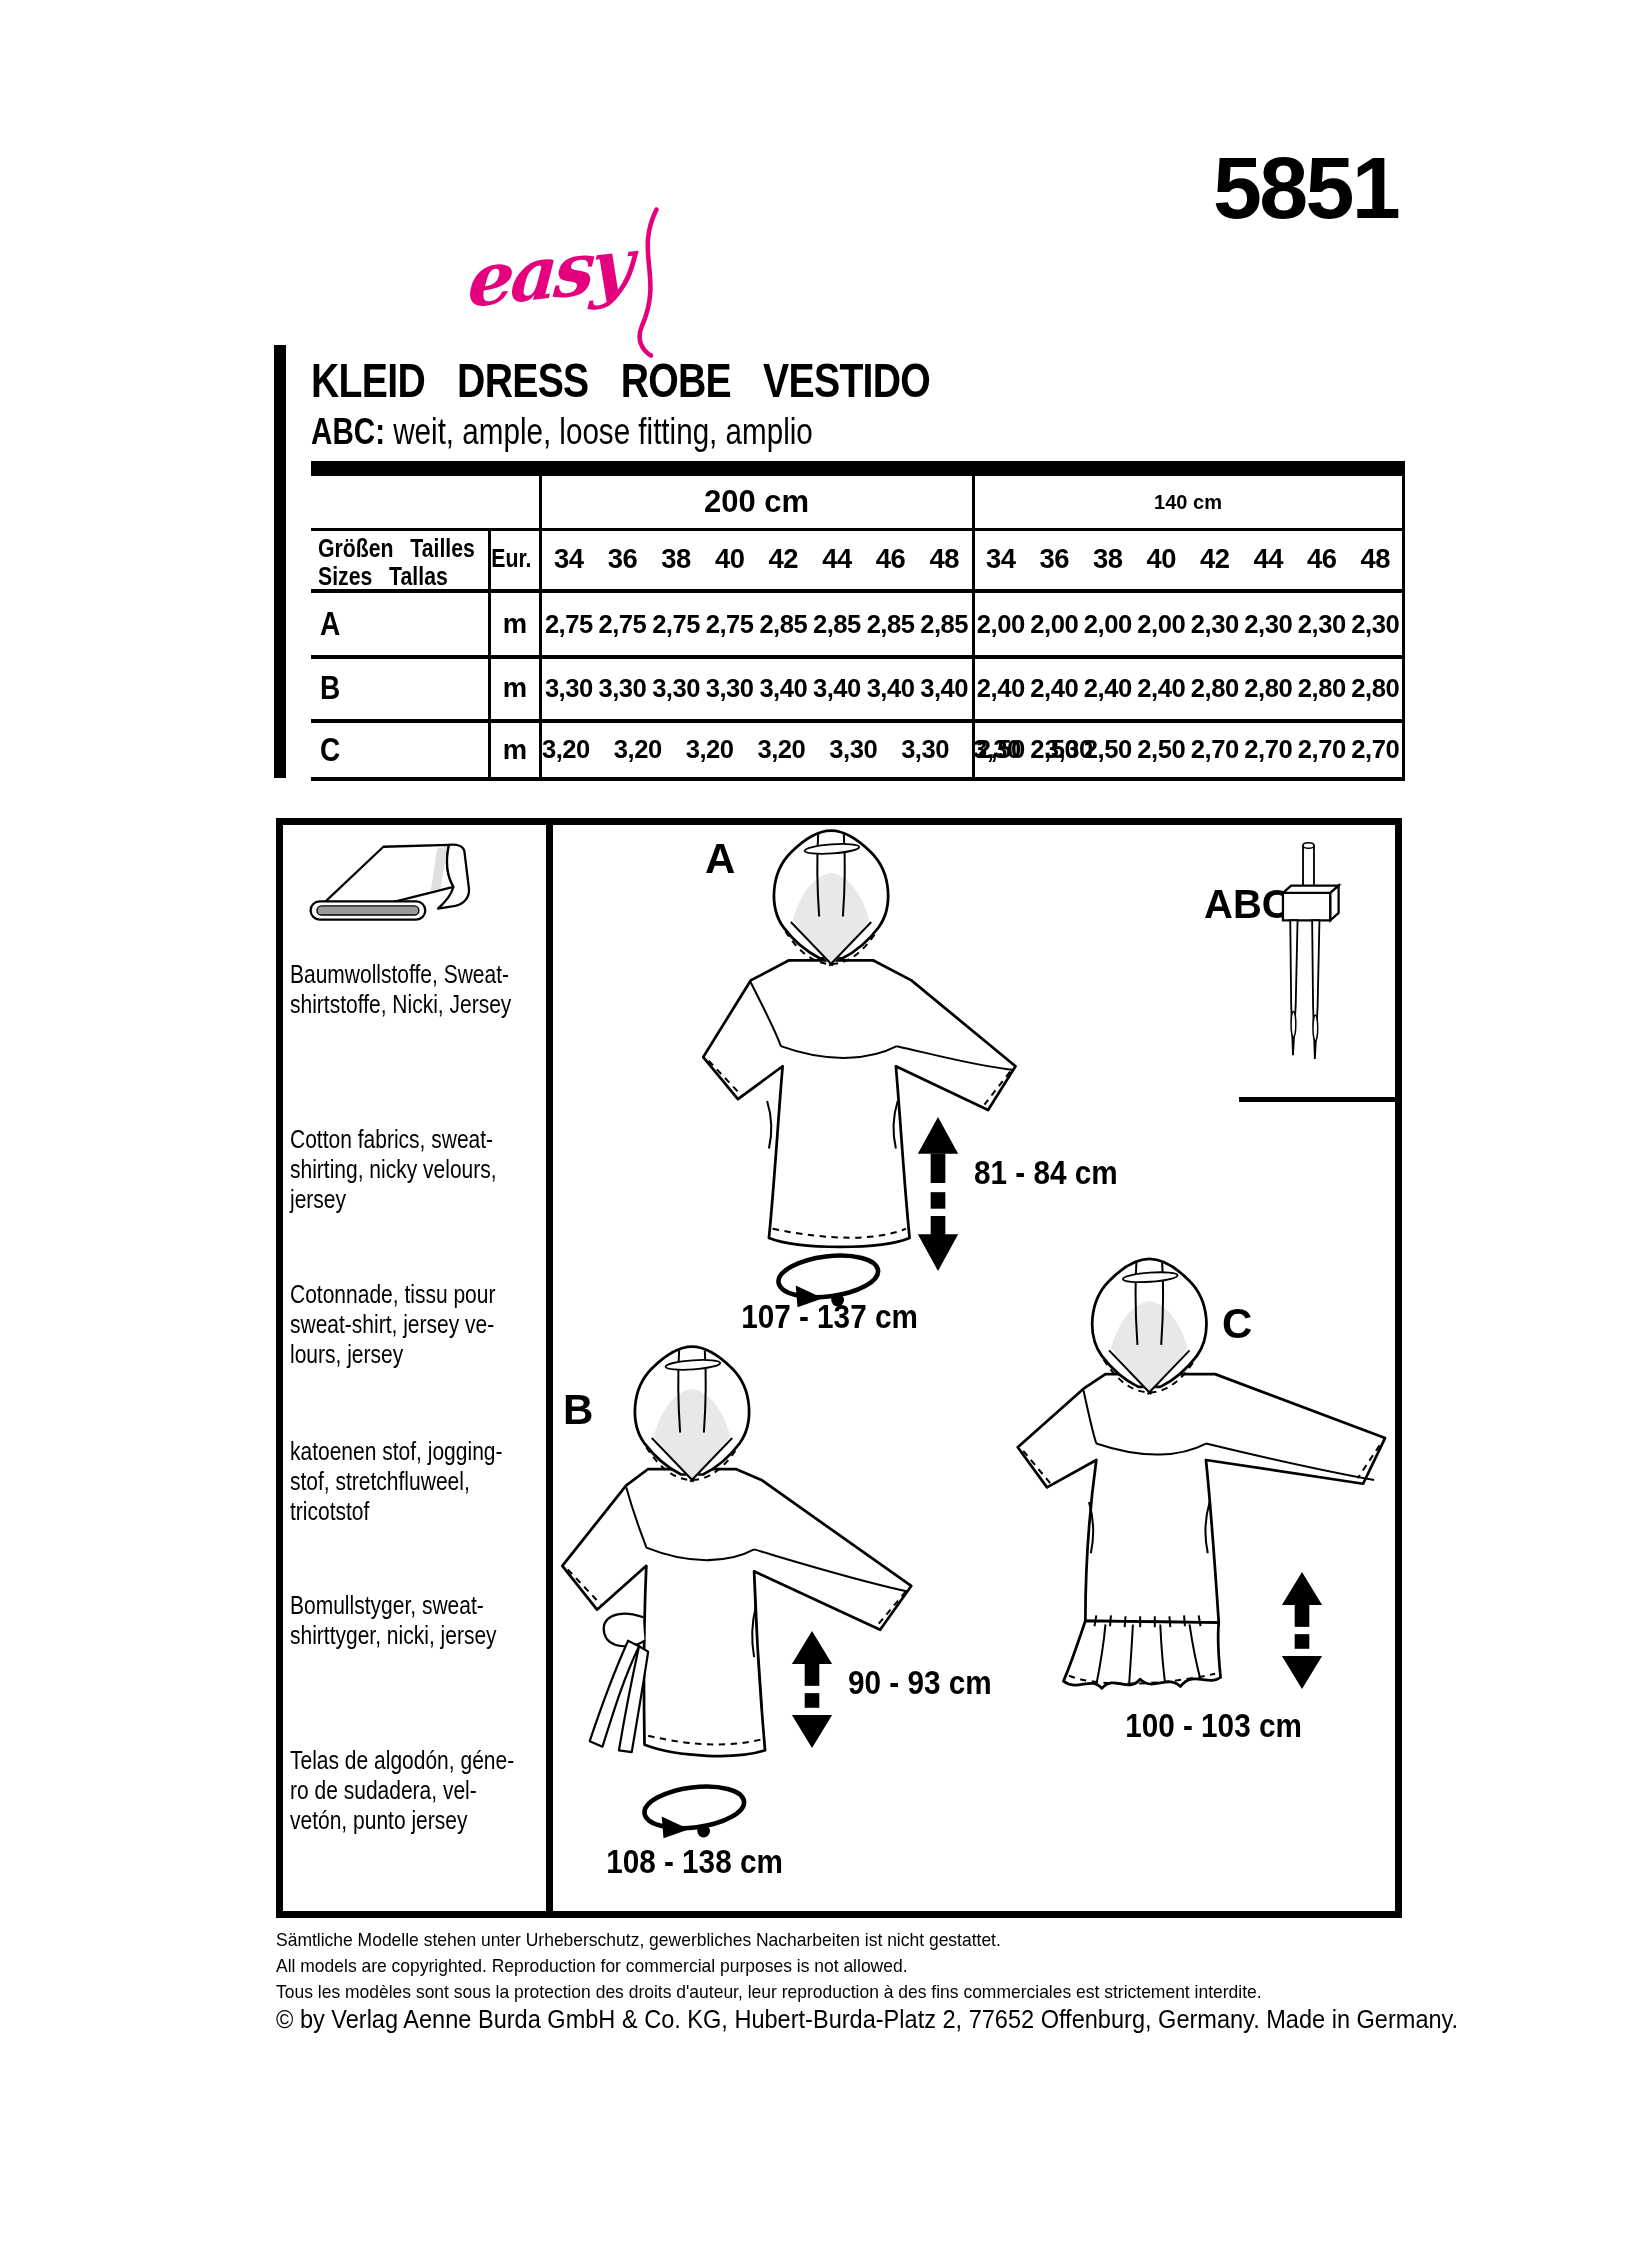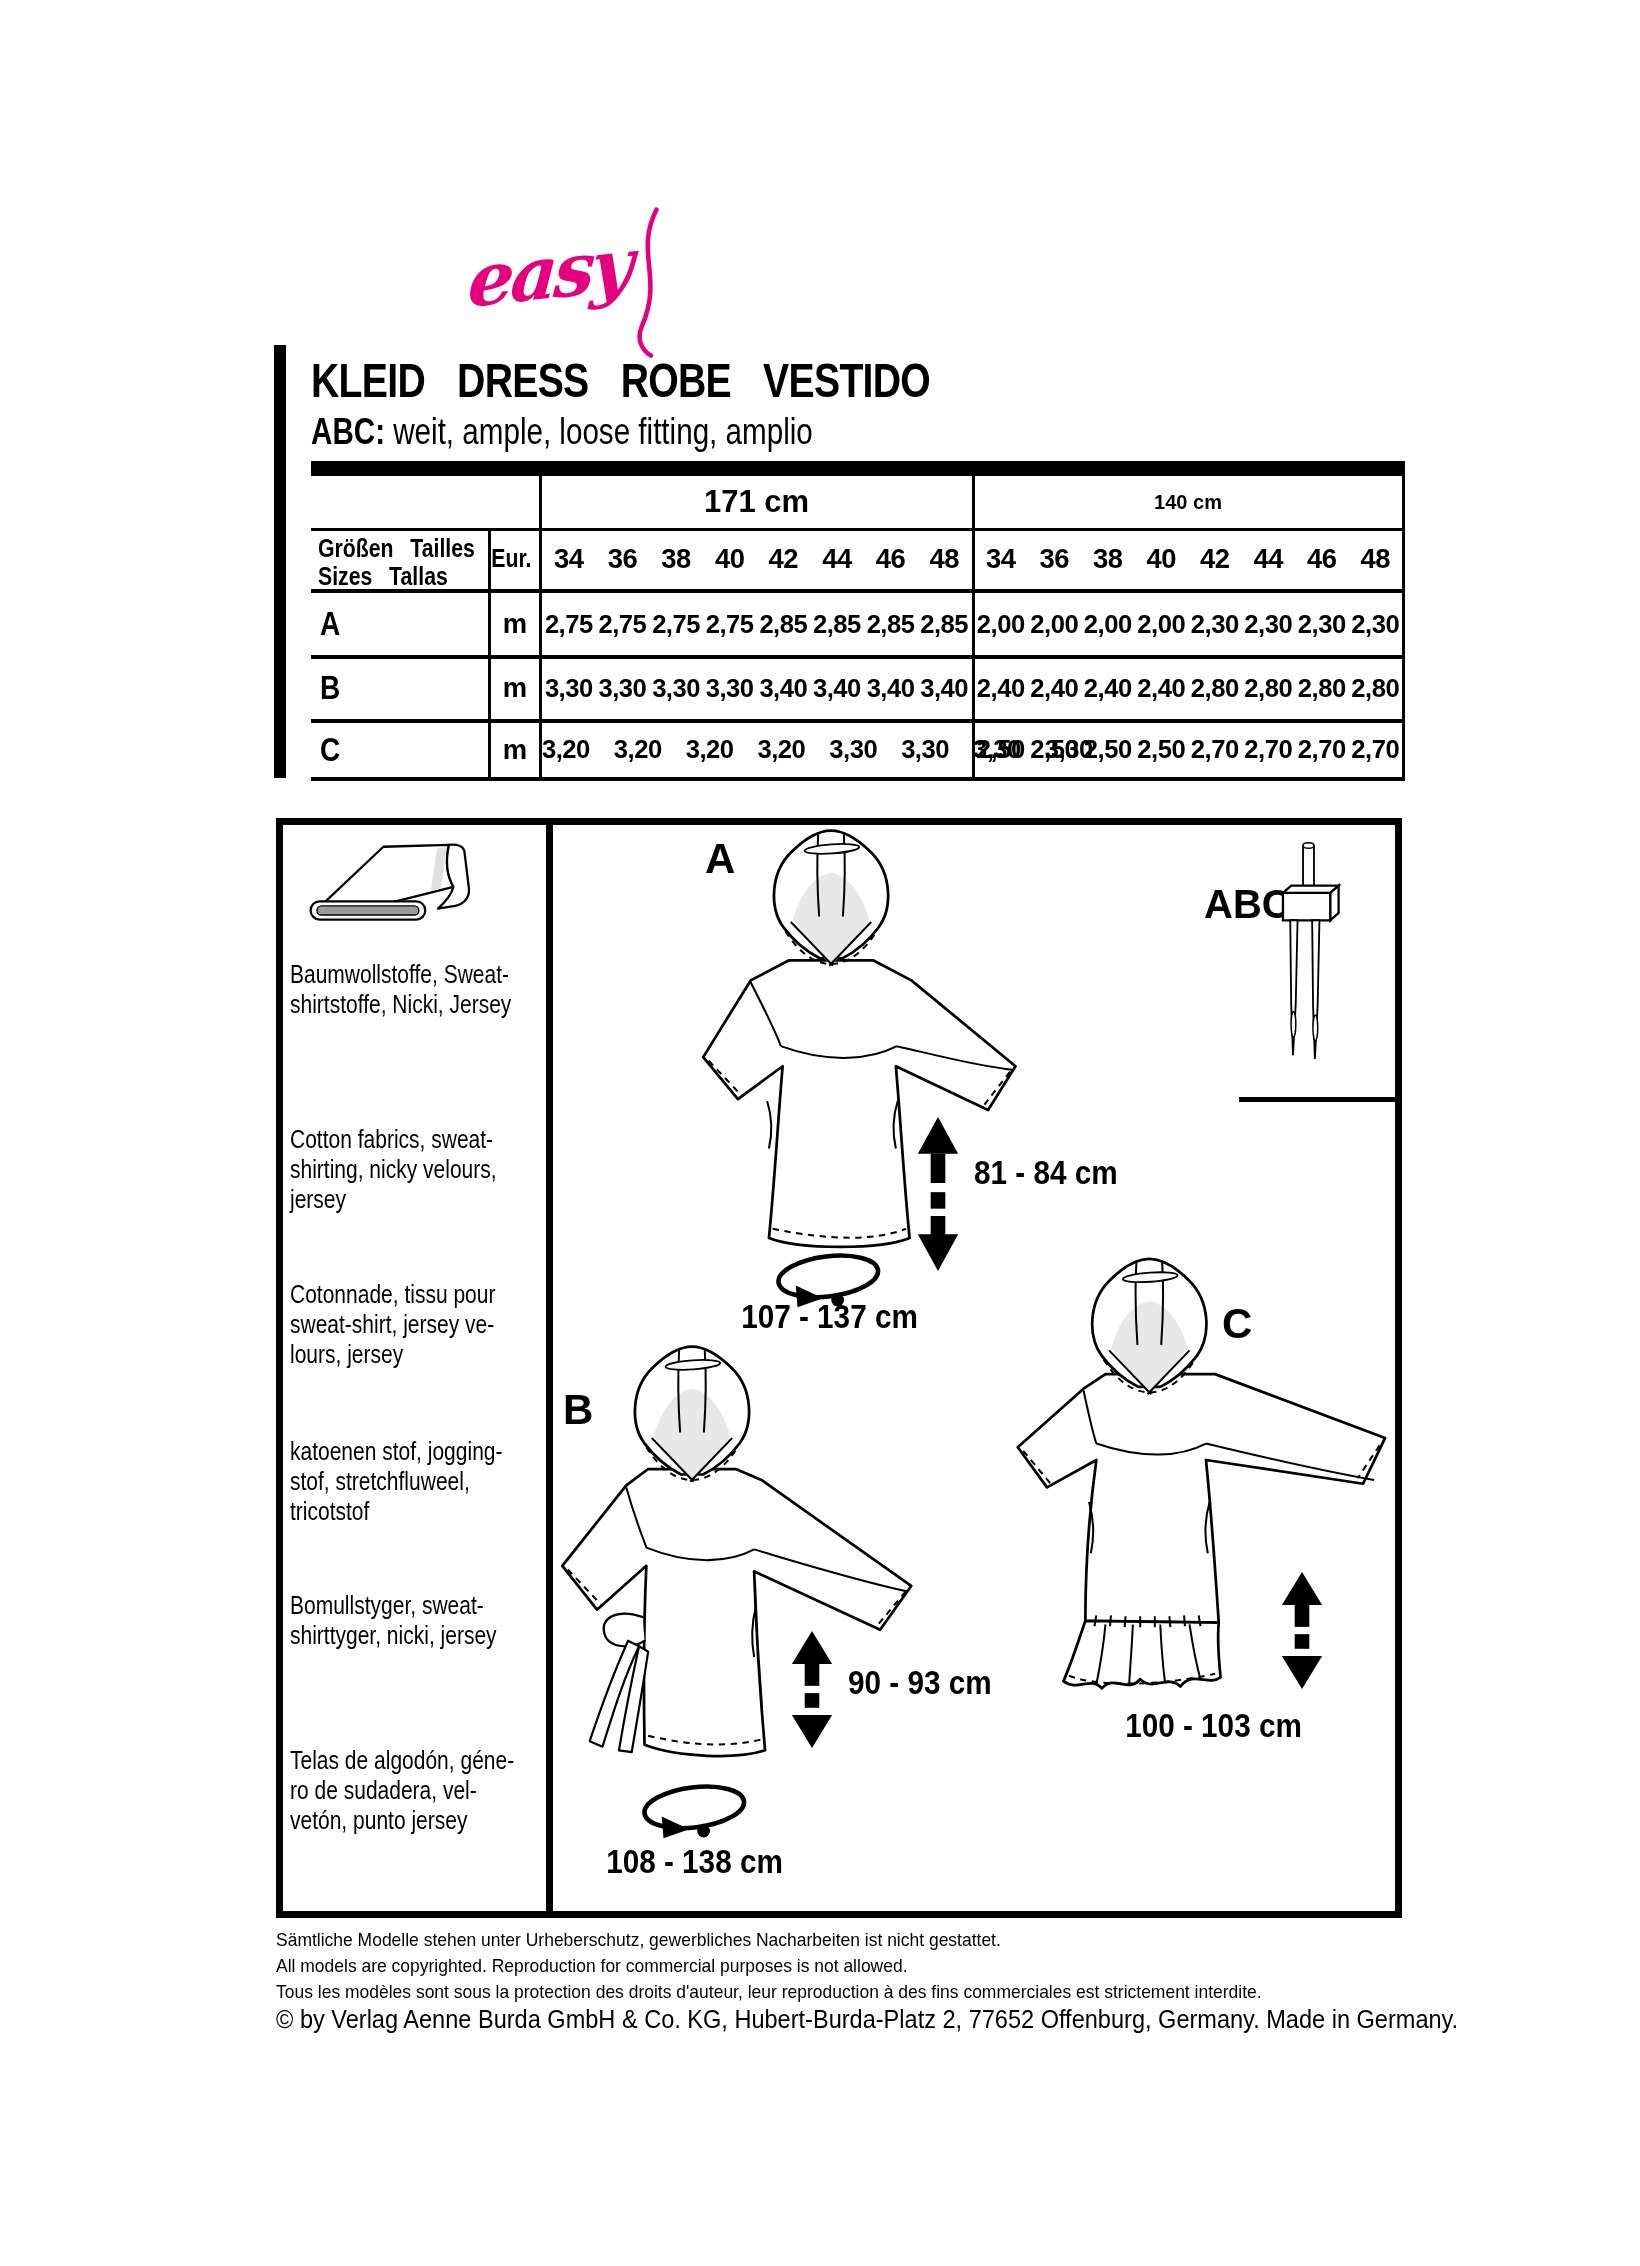--- a/index.html
+++ b/index.html
@@ -46,39 +46,40 @@
 </style>
 </head>
 <body>
 
 <div class="page">
 
   <div class="abs logo-easy">easy</div>
   <svg class="abs" style="left:629px;top:206px;" width="42" height="155" viewBox="0 0 46 170">
     <path d="M 30,4 C 6,52 38,78 14,132 C 8,146 14,158 24,164" stroke="#e5007d" stroke-width="5" fill="none" stroke-linecap="round"></path>
   </svg>
+  <div class="abs pattern-number">5851</div>
 
   <div class="abs title-bar"></div>
   <div class="abs title-main">KLEID DRESS ROBE VESTIDO</div>
   <div class="abs title-sub"><b>ABC:</b><span> weit, ample, loose fitting, amplio</span></div>
 
   <div class="abs size-table">
 
     <div class="tline" style="left:0;top:0;width:1094px;height:14.6px;"></div>
     <div class="tline" style="left:0;top:67px;width:1094px;height:2.7px;"></div>
     <div class="tline" style="left:0;top:128px;width:1094px;height:3.7px;"></div>
     <div class="tline" style="left:0;top:194px;width:1094px;height:3.7px;"></div>
     <div class="tline" style="left:0;top:258px;width:1094px;height:3.7px;"></div>
     <div class="tline" style="left:0;top:316px;width:1094px;height:3.7px;"></div>
     <div class="tline" style="left:177px;top:67px;width:2.7px;height:253px;"></div>
     <div class="tline" style="left:228px;top:14.6px;width:2.7px;height:305px;"></div>
     <div class="tline" style="left:661px;top:14.6px;width:2.7px;height:305px;"></div>
     <div class="tline" style="left:1091px;top:14.6px;width:2.7px;height:305px;"></div>
 
-    <div class="tcell" style="left:231px;top:14.6px;width:429px;height:52px;line-height:52px;font-size:31px;">171 cm</div>
+    <div class="tcell" style="left:231px;top:14.6px;width:429px;height:52px;line-height:52px;font-size:31px;">200 cm</div>
     <div class="tcell" style="left:663px;top:14.6px;width:428px;height:52px;line-height:52px;font-size:20px;">140 cm</div>
 
     <div class="abs cond" style="left:7.3px;top:73px;font-size:25px;font-weight:bold;line-height:28px;word-spacing:12.8px;white-space:nowrap;">
       <div>Größen Tailles</div>
       <div>Sizes Tallas</div>
     </div>
     <div class="tcell cond" style="left:180px;top:67px;width:48px;height:61px;line-height:61px;font-size:25px;">Eur.</div>
     <div class="cells" style="left:231px;top:67px;width:429px;height:61px;line-height:61px;font-size:27.4px;">
       <span>34</span>
         <span>36</span>

